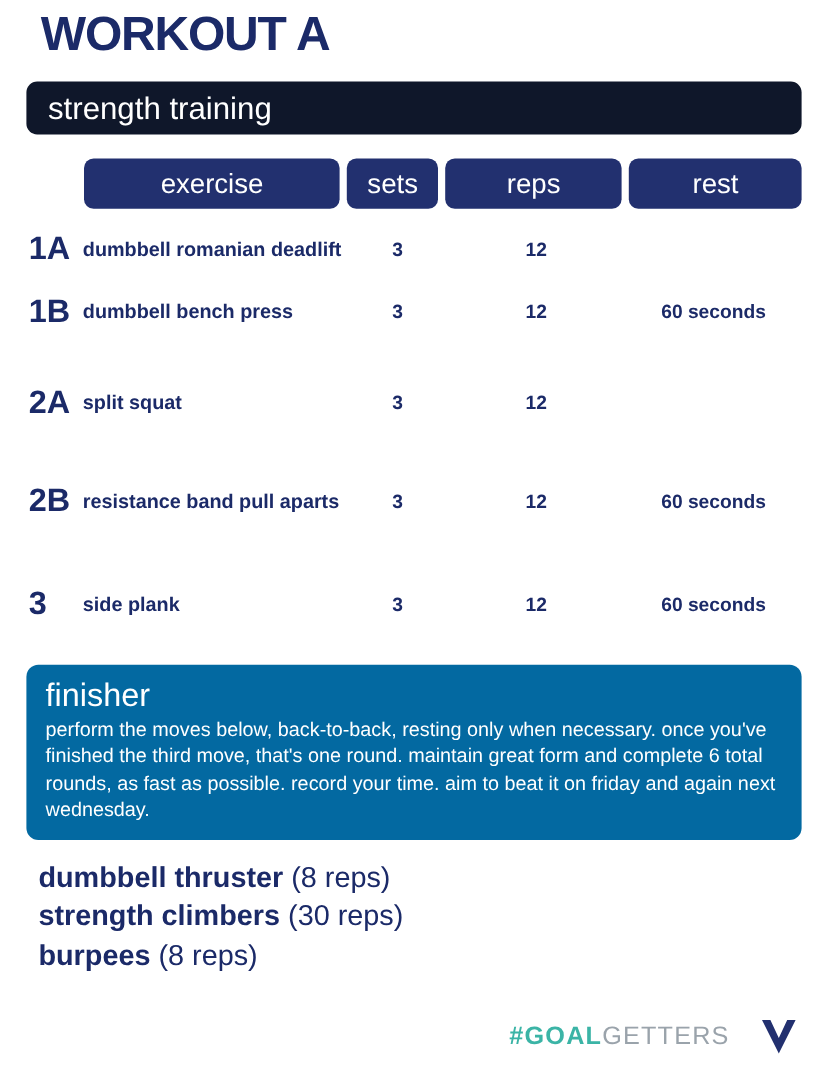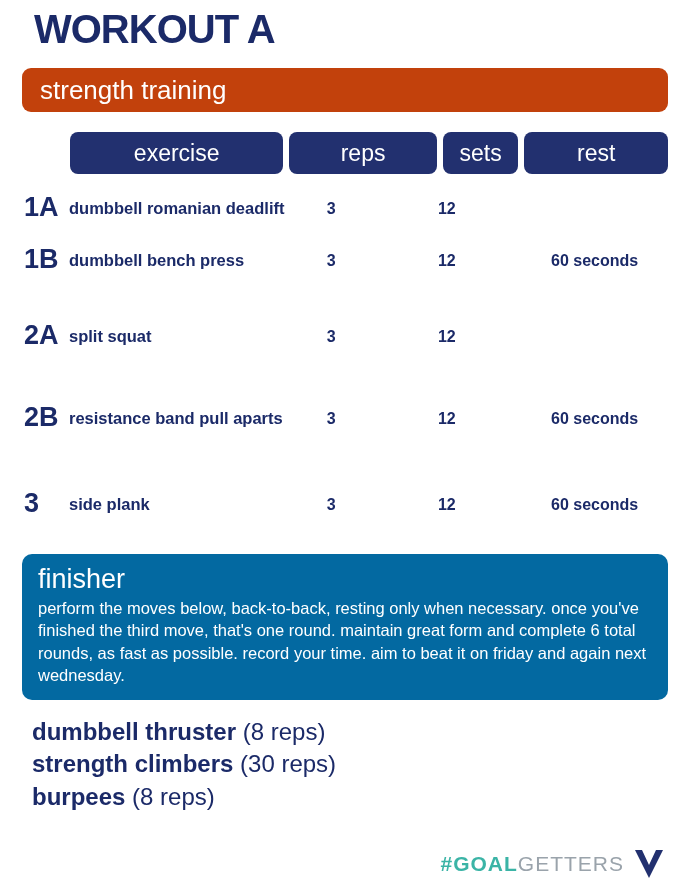--- a/index.html
+++ b/index.html
@@ -24,21 +24,21 @@
   .title {
     font-size: 40px;
     font-weight: bold;
     letter-spacing: -1px;
     color: #1b2a68;
     margin: 8px 0 0 12px;
     line-height: 1.05;
   }
   .subtitle-bar {
     margin: 18px 0 0 0;
-    background: #c2410c;
+    background: #0f172a;
     border-radius: 9px;
     height: 44px;
     display: flex;
     align-items: center;
     padding-left: 18px;
     box-sizing: border-box;
   }
   .subtitle-bar span {
     color: #ffffff;
     font-size: 26px;
@@ -161,21 +161,21 @@
   }
   .move b { font-weight: bold; }
   .move span.reps-note { font-weight: normal; }
 
   .footer {
     position: absolute;
     right: 24px;
     bottom: 18px;
     display: flex;
     align-items: center;
-    gap: 8px;
+    gap: 24px;
   }
   .brand {
     font-size: 21px;
     letter-spacing: 1px;
   }
   .brand .goal {
     color: #3bb4a6;
     font-weight: bold;
   }
   .brand .getters {
@@ -194,22 +194,22 @@
 <div class="page">
 
   <div class="title">WORKOUT A</div>
 
   <div class="subtitle-bar">
     <span>strength training</span>
   </div>
 
   <div class="table-head">
     <div class="th th-exercise">exercise</div>
+    <div class="th th-sets">sets</div>
     <div class="th th-reps">reps</div>
-    <div class="th th-sets">sets</div>
     <div class="th th-rest">rest</div>
   </div>
 
   <div class="rows">
 
     <div class="row r1">
       <div class="num">1A</div>
       <div class="ex">dumbbell romanian deadlift</div>
       <div class="sets">3</div>
       <div class="reps">12</div>

